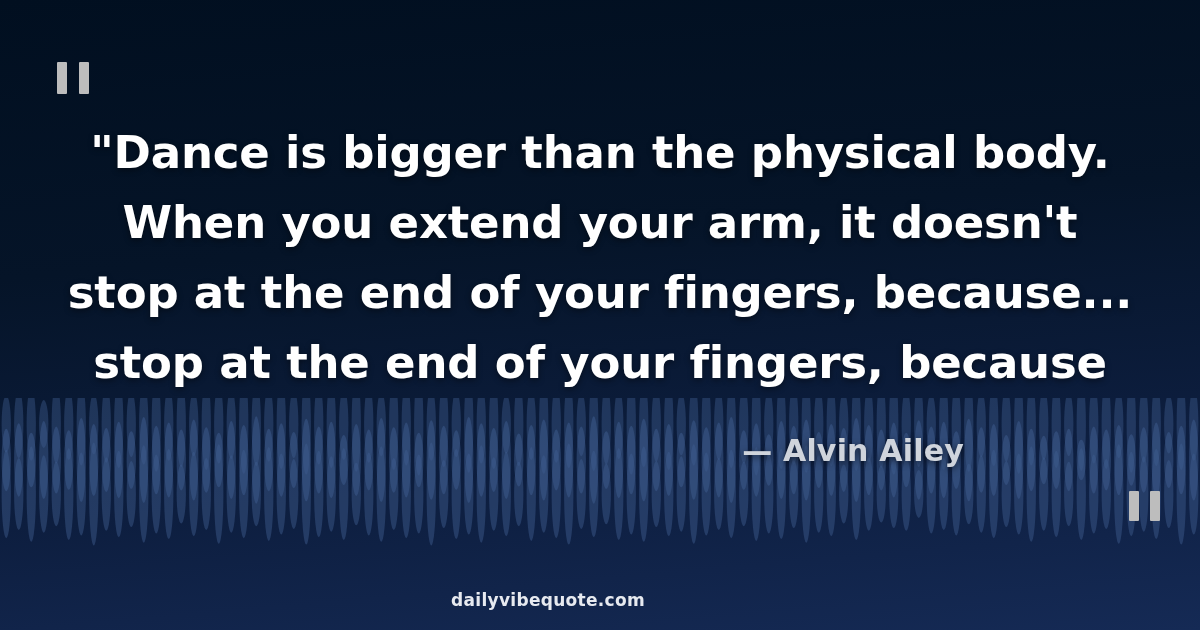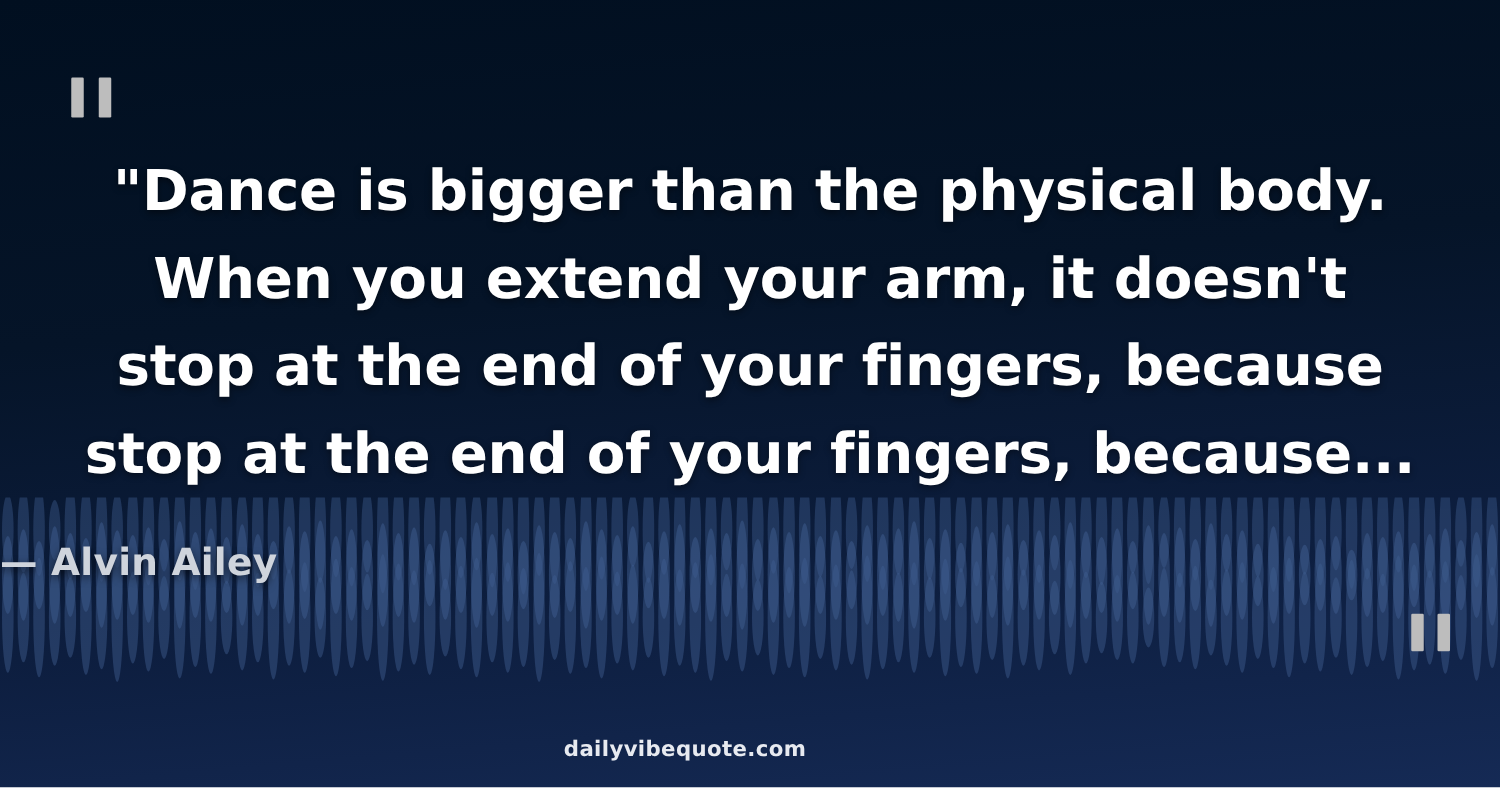--- a/index.html
+++ b/index.html
@@ -52,21 +52,21 @@
     white-space:nowrap;
   }
   #quote-text .ln { display:block; }
 
   
   #attribution {
     position:absolute;
     left:0; top:433px;
     width:964px;
     z-index:5;
-    text-align:left;
+    text-align:right;
     color:#cfd4dc;
     font-size:30px;
     font-weight:bold;
     letter-spacing:0.2px;
     text-shadow:0 2px 7px rgba(0,0,0,.55);
   }
 
   
   #footer {
     position:absolute;
@@ -385,22 +385,22 @@
     </div>
 
   <div class="qmark" id="quote-open">
     <i></i>
     <i></i>
   </div>
 
   <div id="quote-text">
     <span class="ln">"Dance is bigger than the physical body.</span>
     <span class="ln">When you extend your arm, it doesn't</span>
+    <span class="ln">stop at the end of your fingers, because...</span>
     <span class="ln">stop at the end of your fingers, because</span>
-    <span class="ln">stop at the end of your fingers, because...</span>
   </div>
 
   <div id="attribution">— Alvin Ailey</div>
 
   <div class="qmark" id="quote-close">
     <i></i>
     <i></i>
   </div>
 
   <div id="footer">dailyvibequote.com</div>

